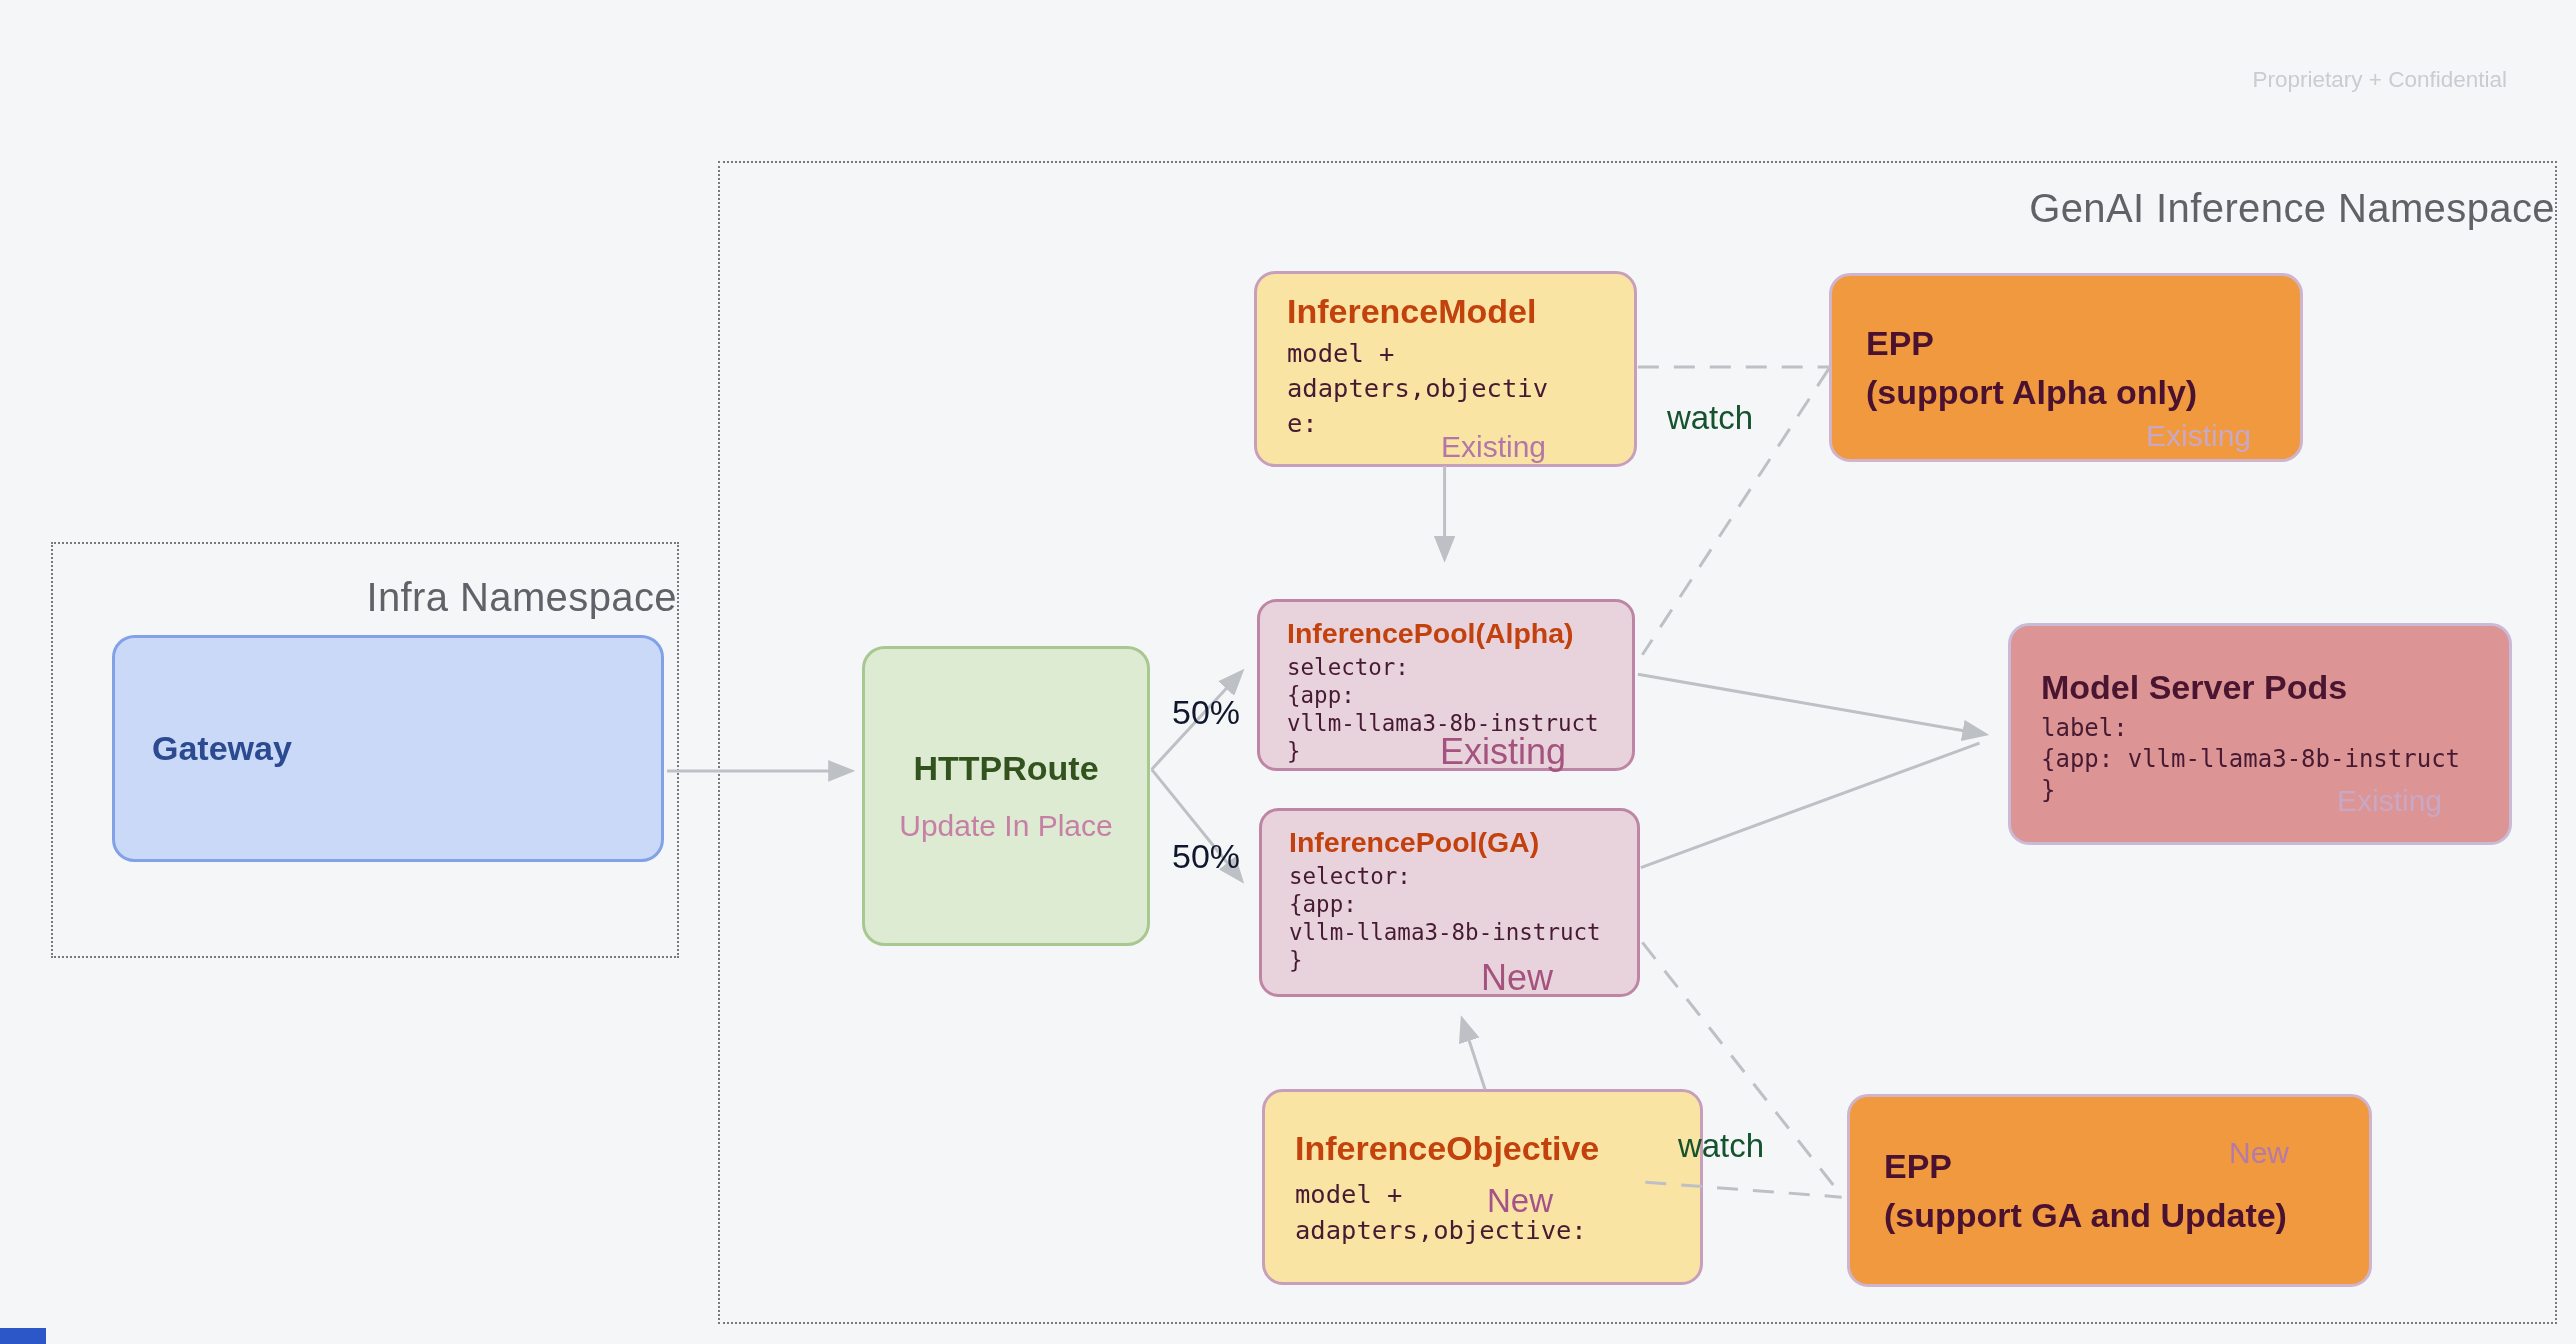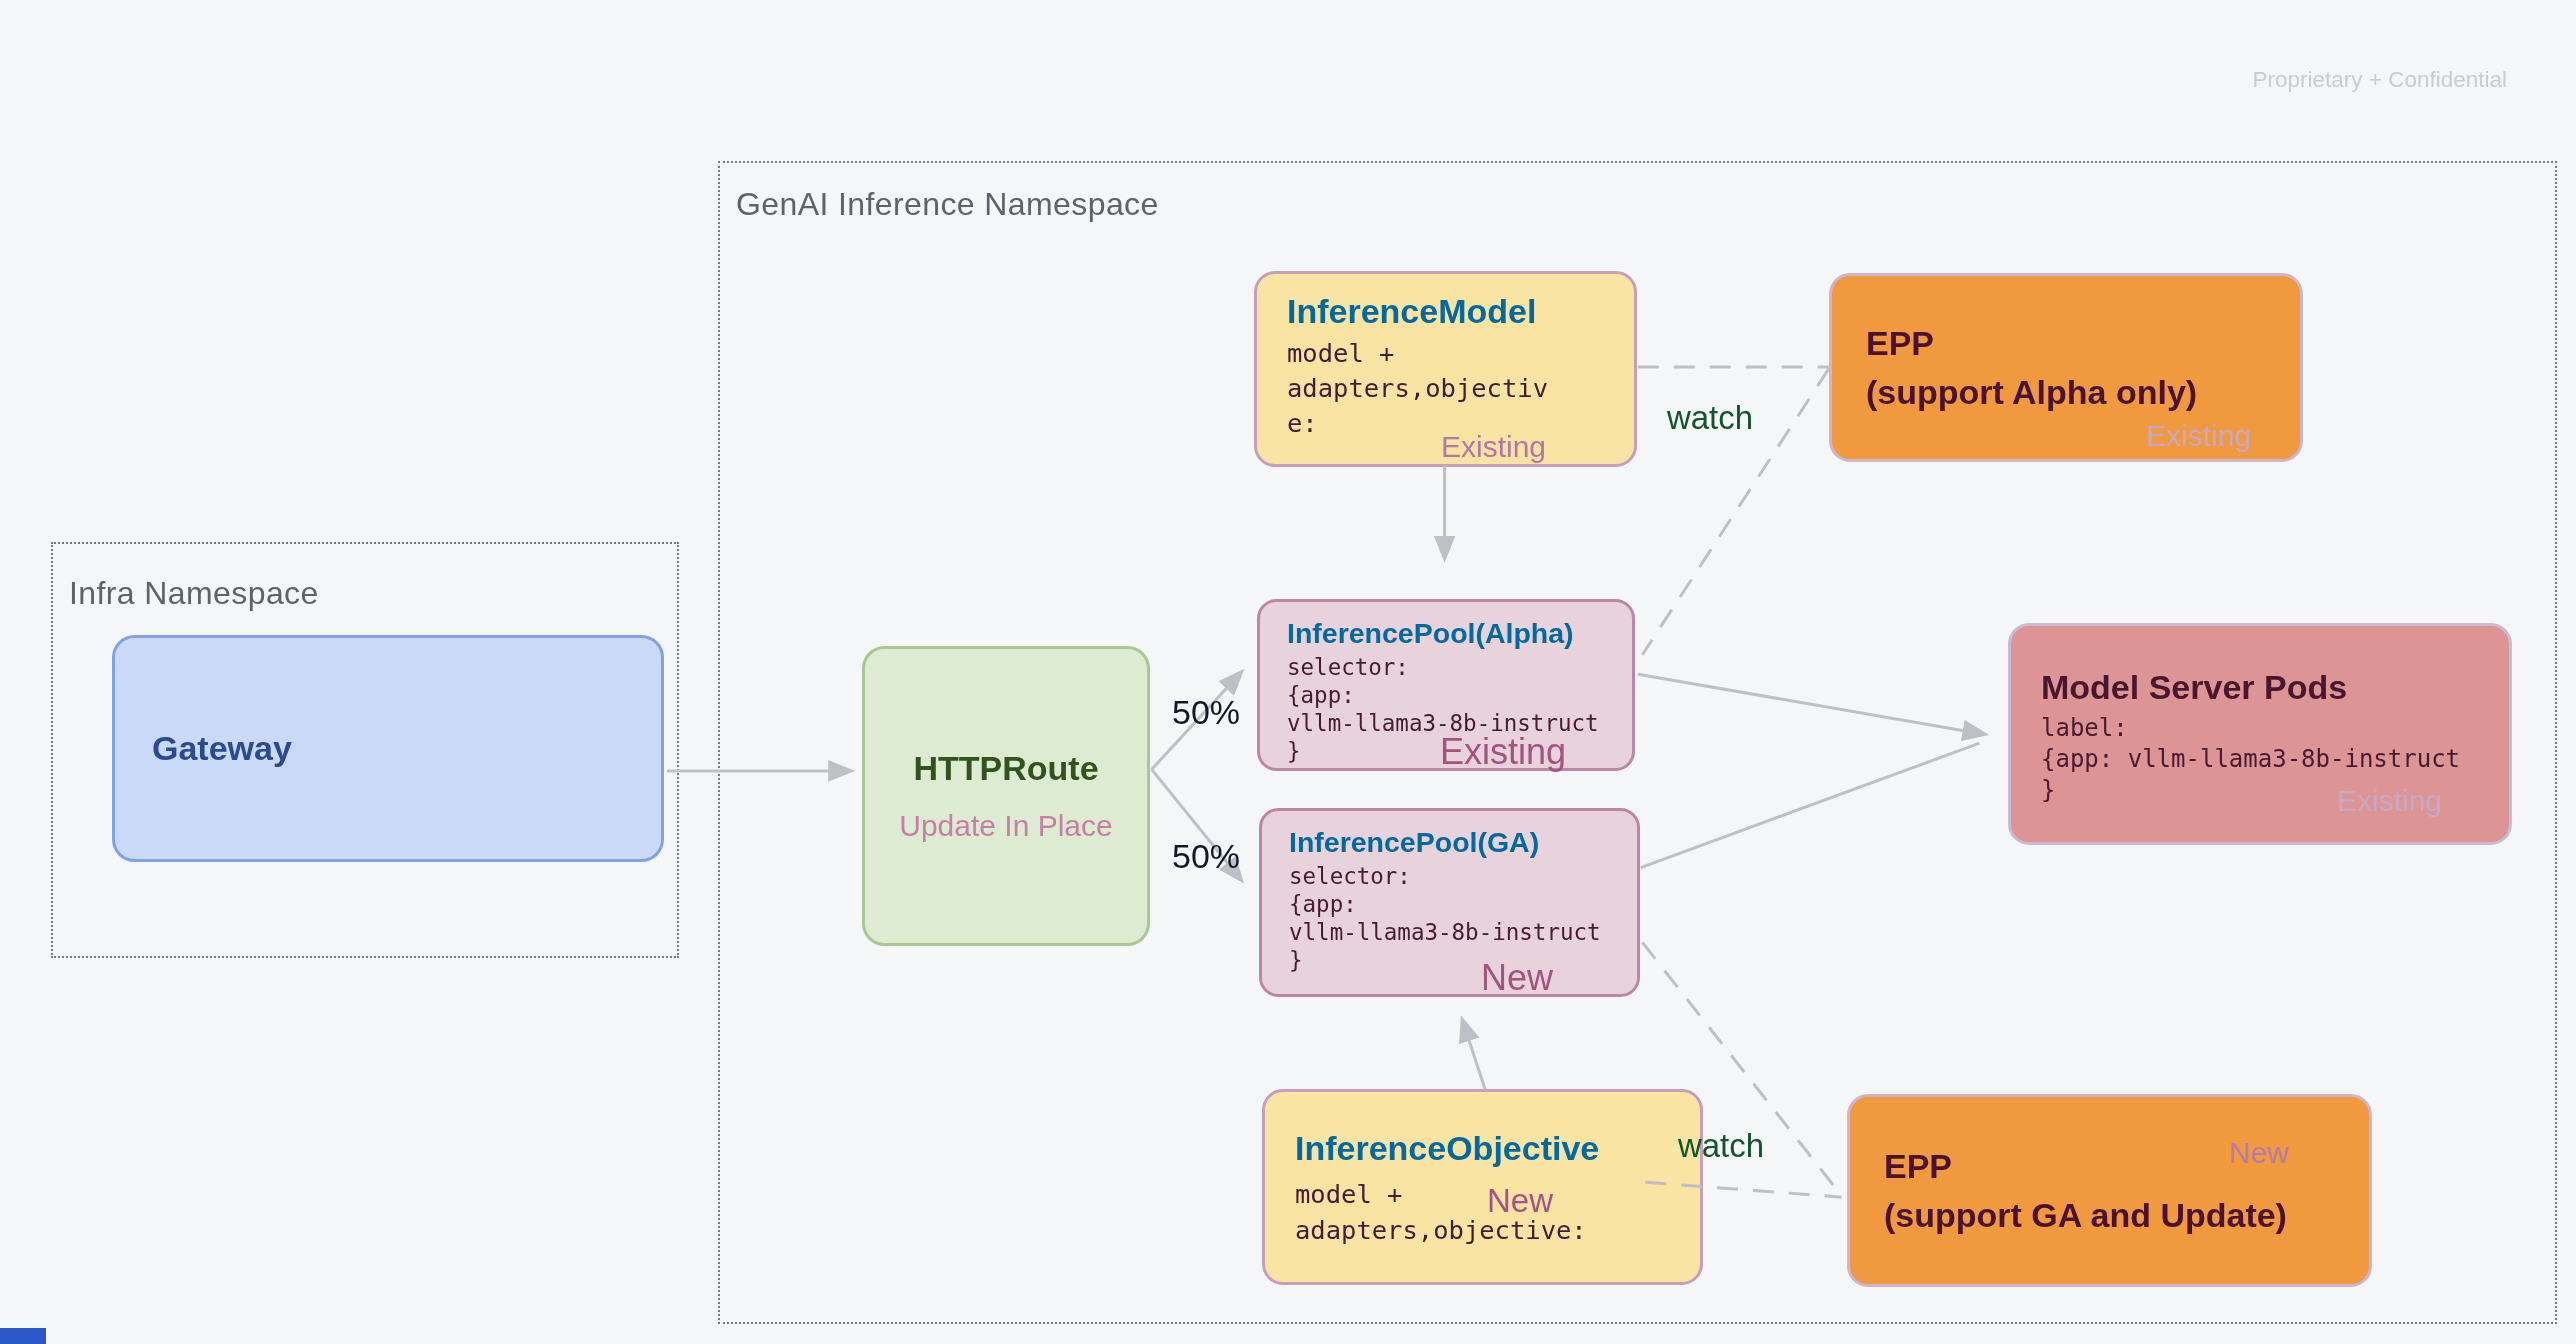--- a/index.html
+++ b/index.html
@@ -13,29 +13,29 @@
   .watermark{
     position:absolute;top:67px;right:69px;
     font-size:22.5px;color:#C9CCD0;
   }
 
   
   .ns{position:absolute;border:2.2px dotted #77797C;box-sizing:border-box;}
   #ns-genai{left:718px;top:161px;width:1839px;height:1163px;}
   #ns-infra{left:51px;top:542px;width:628px;height:416px;}
   .ns-title{
-    position:absolute;left:16px;right:0;text-align:left;
-    font-size:32px;color:#5F6368;letter-spacing:0.4px;
+    position:absolute;left:16px;right:0;text-align:right;
+    font-size:40px;color:#5F6368;letter-spacing:0.4px;
   }
   #ns-genai .ns-title{top:22.5px;}
   #ns-infra .ns-title{top:31px;}
 
   
   .node{position:absolute;box-sizing:border-box;border-radius:21px;}
-  .node .title{font-weight:bold;color:#0369a1;}
+  .node .title{font-weight:bold;color:#c2410c;}
   .node .code{
     font-family:"DejaVu Sans Mono", monospace;
     color:#471A33;white-space:pre;margin:0;
   }
   .status{position:absolute;font-size:30px;}
 
   
   #box-gateway{
     left:112px;top:635px;width:552px;height:227px;
     background:#C9D9F7;border:3px solid #83A1E6;border-radius:22.5px;

